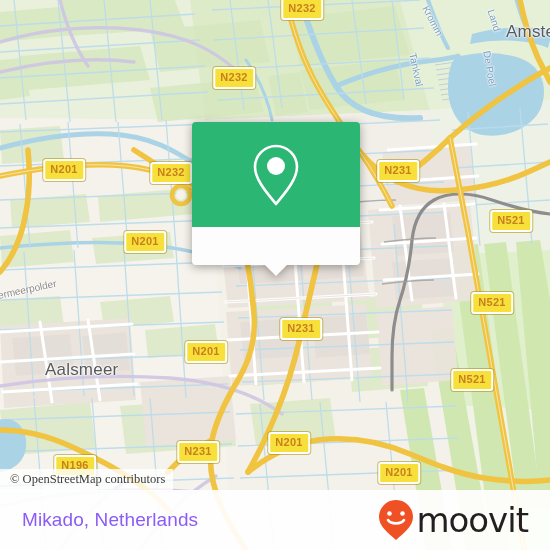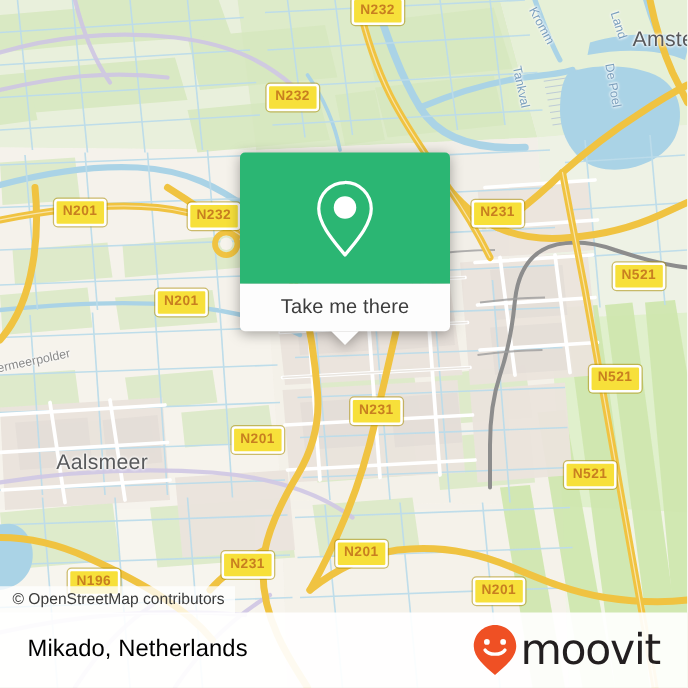--- a/index.html
+++ b/index.html
@@ -117,39 +117,40 @@
   
   #attribution {
     position: absolute;
     left: 0;
     top: 469px;
     background: rgba(255,255,255,.78);
     color: #3b3b3b;
     font-size: 12.5px;
     padding: 4px 8px 4px 10px;
     line-height: 1.1;
+    font-family: Liberation Serif, serif;
   }
 
   
   #bottombar {
     position: absolute;
     left: 0;
     top: 490px;
     width: 550px;
     height: 60px;
     background: rgba(255,255,255,.92);
     display: flex;
     align-items: center;
     justify-content: space-between;
     padding: 0 22px 0 22px;
     box-sizing: border-box;
   }
   #place-title {
     font-size: 19px;
-    color: #000000;
+    color: #8b5cf6;
     letter-spacing: .1px;
   }
   #brand {
     display: flex;
     align-items: center;
     gap: 2px;
   }
   #brand-word {
     font-size: 34px;
     color: #231f20;
@@ -478,21 +479,20 @@
   </div>
 
   <div id="callout">
     <div id="callout-top">
       <svg width="56" height="66" viewBox="0 0 56 66">
         <path d="M28 4 C16.4 4 7 13.4 7 25 C7 38 20 52 28 62 C36 52 49 38 49 25 C49 13.4 39.6 4 28 4 Z" fill="none" stroke="#ffffff" stroke-width="2.6" stroke-linejoin="round"></path>
         <circle cx="28" cy="24" r="9" fill="#ffffff"></circle>
       </svg>
     </div>
     <div id="callout-bottom">
-      <span id="callout-label">Take me there</span>
       <div id="callout-tail"></div>
     </div>
   </div>
 
   <div id="attribution">© OpenStreetMap contributors</div>
 
   <div id="bottombar">
     <div id="place-title">Mikado, Netherlands</div>
     <div id="brand">
       <svg width="36" height="42" viewBox="0 0 36 42">

